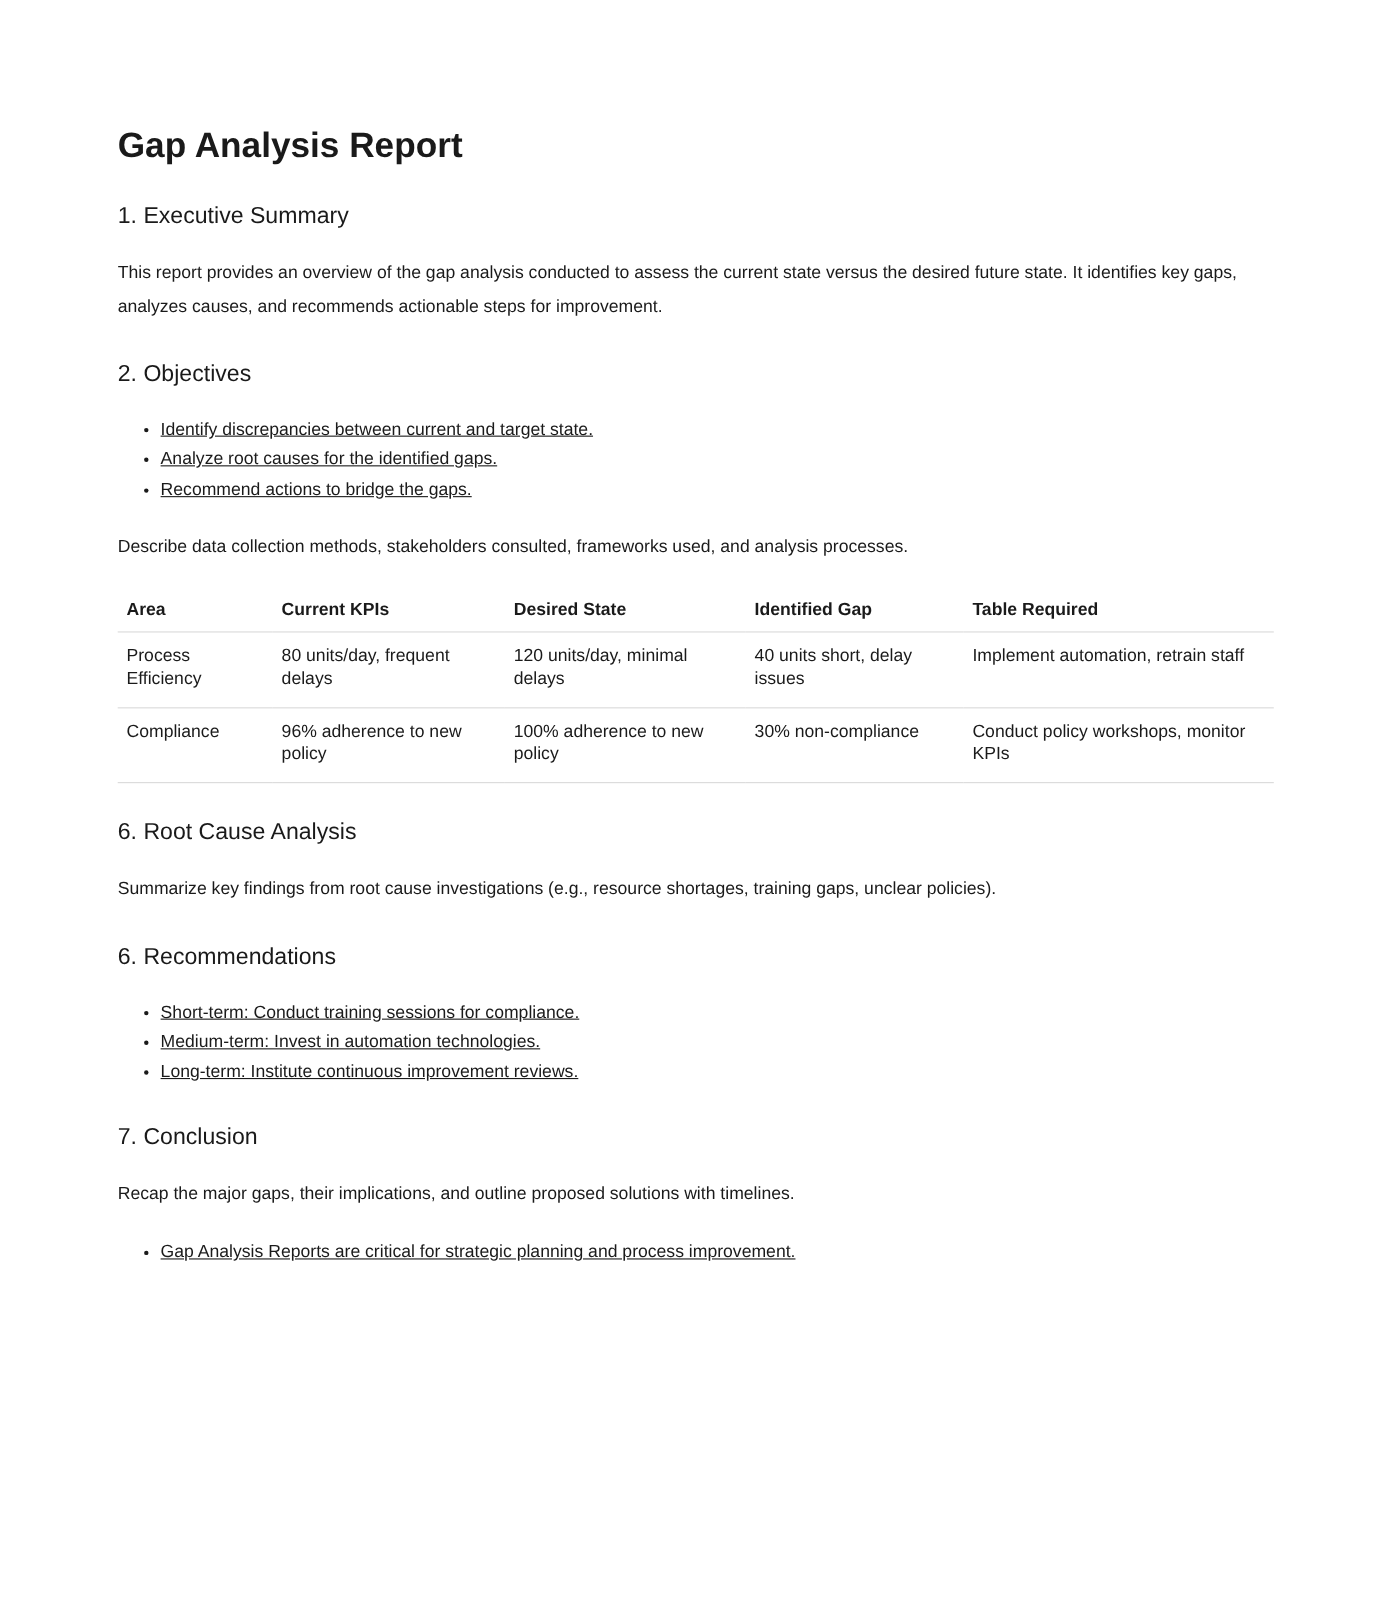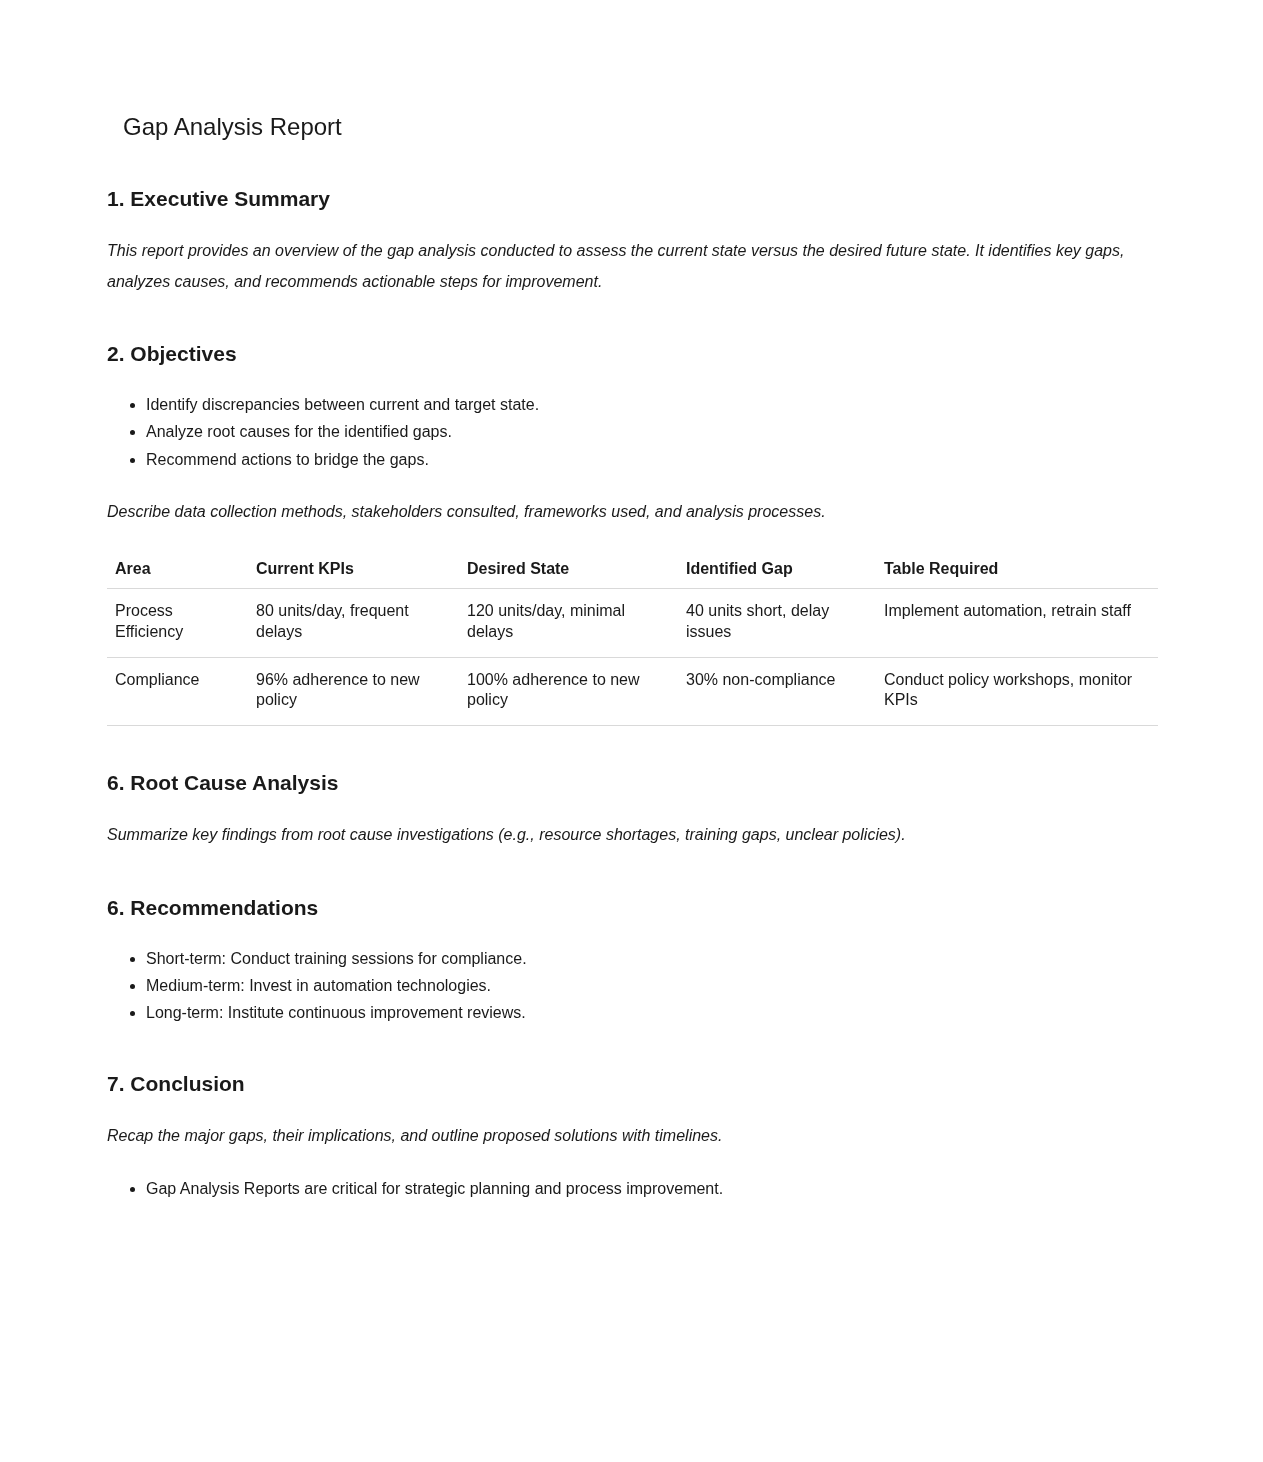--- a/index.html
+++ b/index.html
@@ -13,48 +13,48 @@
     min-height: 1462px;
     width: 1263px;
     box-sizing: border-box;
   }
   .doc {
     box-sizing: content-box;
     width: 1051px;
     padding: 112px 105px 120px 107px;
   }
   h1 {
-    font-size: 24px;
-    font-weight: 400;
+    font-size: 32px;
+    font-weight: 700;
     line-height: 1.25;
-    margin: 0 0 14px 16px;
+    margin: 0 0 14px 0;
   }
   h2 {
     font-size: 21px;
-    font-weight: 700;
+    font-weight: 400;
     line-height: 1.25;
-    margin: 44px 0 24px 0;
+    margin: 32px 0 24px 0;
   }
   p {
     font-size: 16px;
     line-height: 1.9;
     margin: 24px 0;
-    font-style: italic;
   }
   p.bold-note {
     font-weight: 700;
   }
   ul {
     margin: 18px 0 18px 0;
     padding-left: 39px;
   }
   li {
     font-size: 16px;
     line-height: 1.7;
     margin: 0;
+    text-decoration: underline;
   }
   table {
     border-collapse: collapse;
     table-layout: fixed;
     width: 100%;
     margin: 32px 0 6px 0;
     font-size: 16px;
   }
   th {
     text-align: left;

